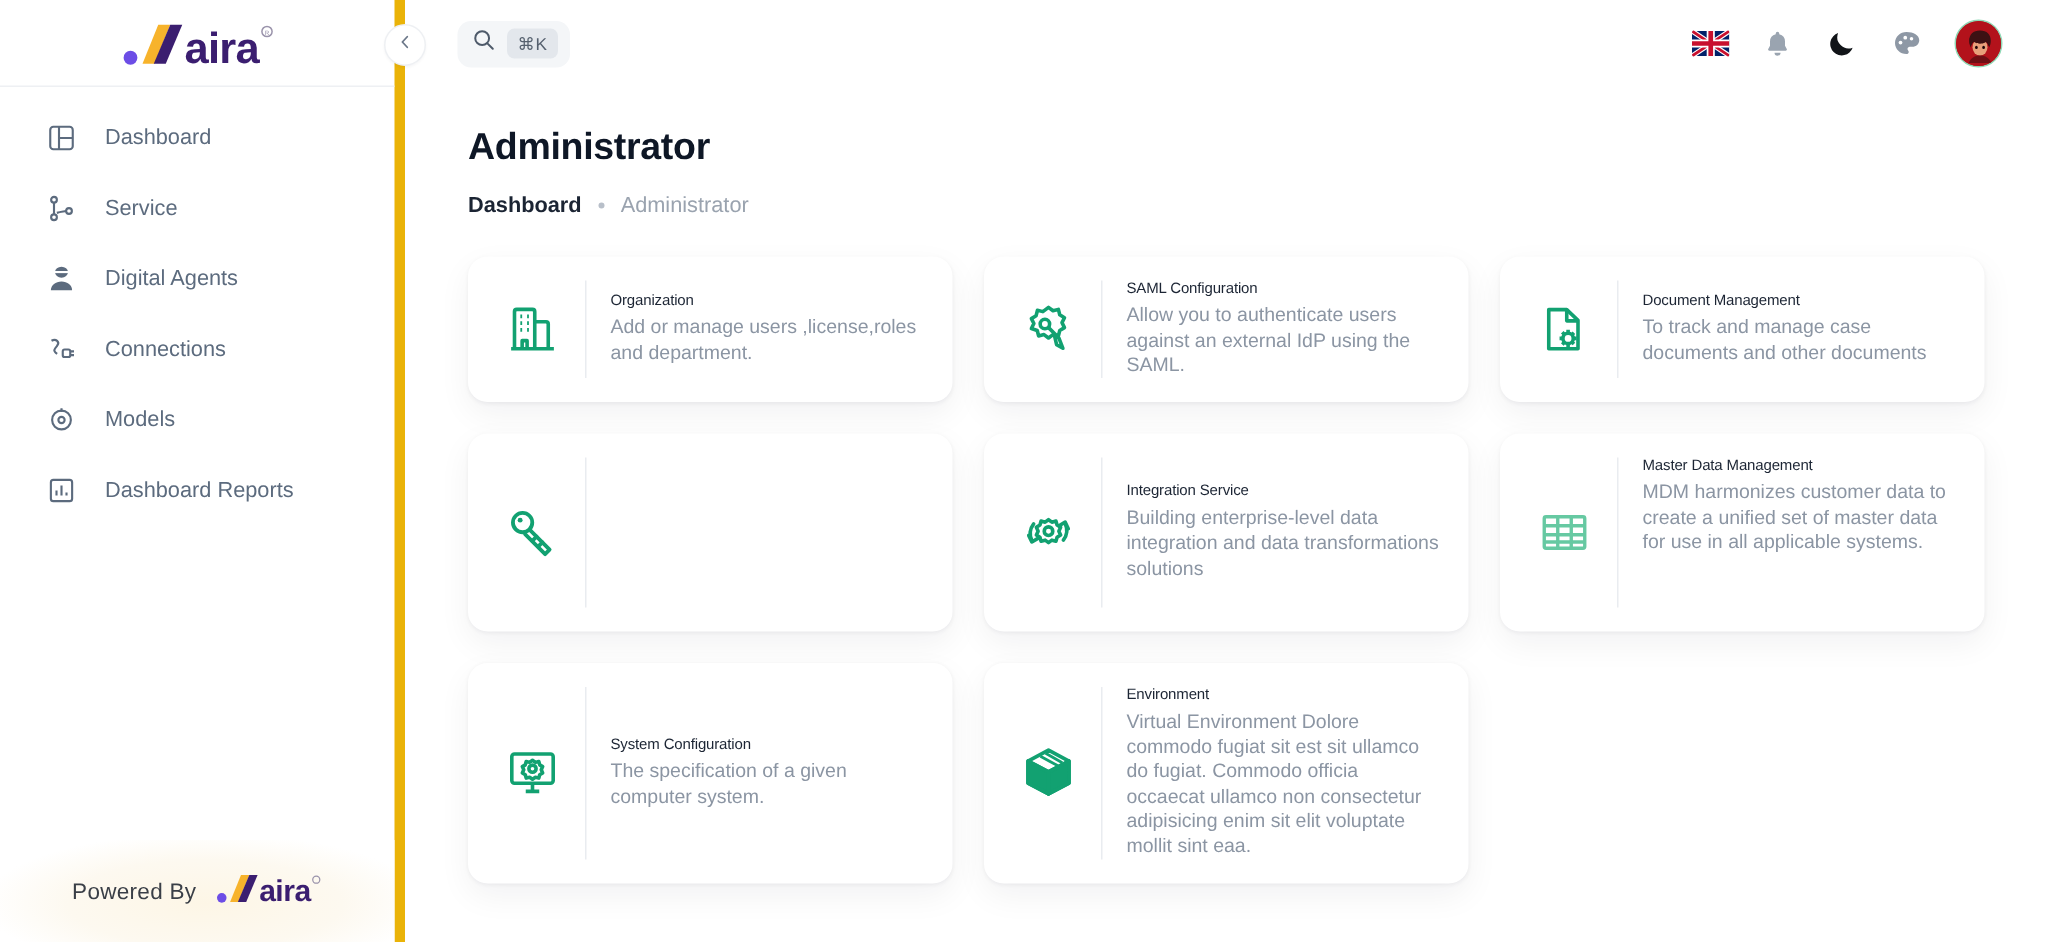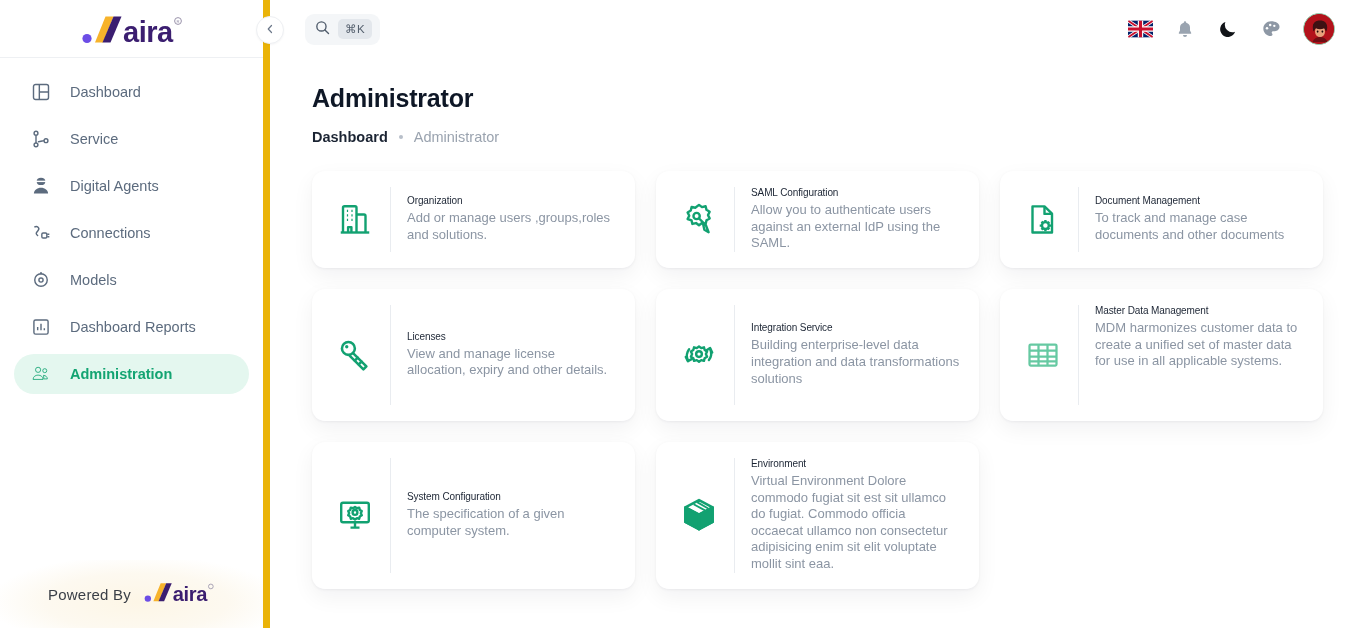--- a/index.html
+++ b/index.html
@@ -218,31 +218,20 @@
       <div class="nav-item">
         <span class="nav-ico">
           <svg width="20" height="20" viewBox="0 0 24 24" fill="none" stroke="#5c6b7e" stroke-width="1.7">
             <rect x="3.5" y="3.5" width="17" height="17" rx="2"></rect>
             <path d="M8 16v-4M12 16V8M16 16v-2.5"></path>
           </svg>
         </span>
         <span>Dashboard Reports</span>
       </div>
 
-      <div class="nav-item active">
-        <span class="nav-ico">
-          <svg width="20" height="20" viewBox="0 0 24 24" fill="#13a472">
-            <circle cx="8.5" cy="7" r="3.1"></circle>
-              <circle cx="16.5" cy="8" r="2.4"></circle>
-            <path d="M2.5 18.5c0-3.1 2.7-5.2 6-5.2s6 2.1 6 5.2z"></path>
-            <path d="M15 13.6c2.6.1 4.6 1.9 4.6 4.3h-4.2c0-1.6-.2-3.1-.4-4.3z"></path>
-          </svg>
-        </span>
-        <span>Administration</span>
-      </div>
 
     </nav>
 
     <div class="powered">
       <span class="powered-text">Powered By</span>
       <span>
         <svg width="72" height="22" viewBox="0 0 104 30">
           <circle cx="7" cy="24.5" r="4.6" fill="#6c4de6"></circle>
           <path d="M15 28.5 L25.5 2.5 L33.5 2.5 L23 28.5 Z" fill="#f7b32b"></path>
           <path d="M22.5 28.5 L33.5 2.5 L41.5 2.5 L30.5 28.5 Z" fill="#3b1e70"></path>
@@ -342,21 +331,21 @@
               <path d="M4 21V4.5A1 1 0 0 1 5 3.5h7a1 1 0 0 1 1 1V21"></path>
               <path d="M13 9h5a1 1 0 0 1 1 1v11"></path>
               <path d="M2.5 21h19"></path>
               <path d="M6.6 6.6h.8M9.6 6.6h.8M6.6 9.6h.8M9.6 9.6h.8M6.6 12.6h.8M9.6 12.6h.8"></path>
               <path d="M7.4 21v-3.6h2.2V21"></path>
             </svg>
           </div>
           <div class="card-div"></div>
           <div class="card-body">
             <div class="card-title">Organization</div>
-            <div class="card-desc">Add or manage users ,groups,roles and solutions.</div>
+            <div class="card-desc">Add or manage users ,license,roles and department.</div>
           </div>
         </div>
 
         <div class="card">
           <div class="card-ico">
             <svg width="36" height="36" viewBox="0 0 24 24" fill="none" stroke="#12a171" stroke-width="1.6" stroke-linejoin="round">
               <path d="M12 2.6l2 1.5 2.4-.6.6 2.4 2.1 1.3-1.1 2.2 1.1 2.2-2.1 1.3-.6 2.4-2.4-.6-2 1.5-2-1.5-2.4.6-.6-2.4L4.4 12l1.1-2.2L4.4 7.6l2.1-1.3.6-2.4 2.4.6z"></path>
               <circle cx="10.4" cy="10" r="2.1"></circle>
               <path d="M11.9 11.5 L16 15.6 M14.4 14 L16.6 16.2 L18.4 20.8 L15.6 19.2 Z"></path>
             </svg>
@@ -387,24 +376,20 @@
         <div class="card">
           <div class="card-ico">
             <svg width="36" height="36" viewBox="0 0 24 24" fill="none" stroke="#12a171" stroke-width="1.7" stroke-linejoin="round" stroke-linecap="round">
               <circle cx="7.6" cy="7.6" r="4.3"></circle>
               <circle cx="6.5" cy="6.5" r="1.1" fill="#12a171" stroke="none"></circle>
               <path d="M10.7 10.7 L19.6 19.6 L17.6 21.6 L8.7 12.7"></path>
               <path d="M13.8 13.8 L11.9 15.7 M16.4 16.4 L14.5 18.3"></path>
             </svg>
           </div>
           <div class="card-div"></div>
-          <div class="card-body">
-            <div class="card-title">Licenses</div>
-            <div class="card-desc">View and manage license allocation, expiry and other details.</div>
-          </div>
         </div>
 
         <div class="card">
           <div class="card-ico">
             <svg width="36" height="36" viewBox="0 0 24 24" fill="none" stroke="#12a171" stroke-width="1.6" stroke-linejoin="round" stroke-linecap="round">
               <path d="M12 6.3l1.5 1.1 1.8-.5.5 1.8 1.6 1-.8 1.7.8 1.7-1.6 1-.5 1.8-1.8-.5-1.5 1.1-1.5-1.1-1.8.5-.5-1.8-1.6-1 .8-1.7-.8-1.7 1.6-1 .5-1.8 1.8.5z"></path>
               <circle cx="12" cy="11.4" r="1.9"></circle>
               <path d="M5.4 8.2A7.2 7.2 0 0 0 4.6 15.6"></path>
               <path d="M3.2 13.3 L4.6 16.2 L7.3 14.6"></path>
               <path d="M18.6 15.4a7.2 7.2 0 0 0 .8-7.4"></path>

